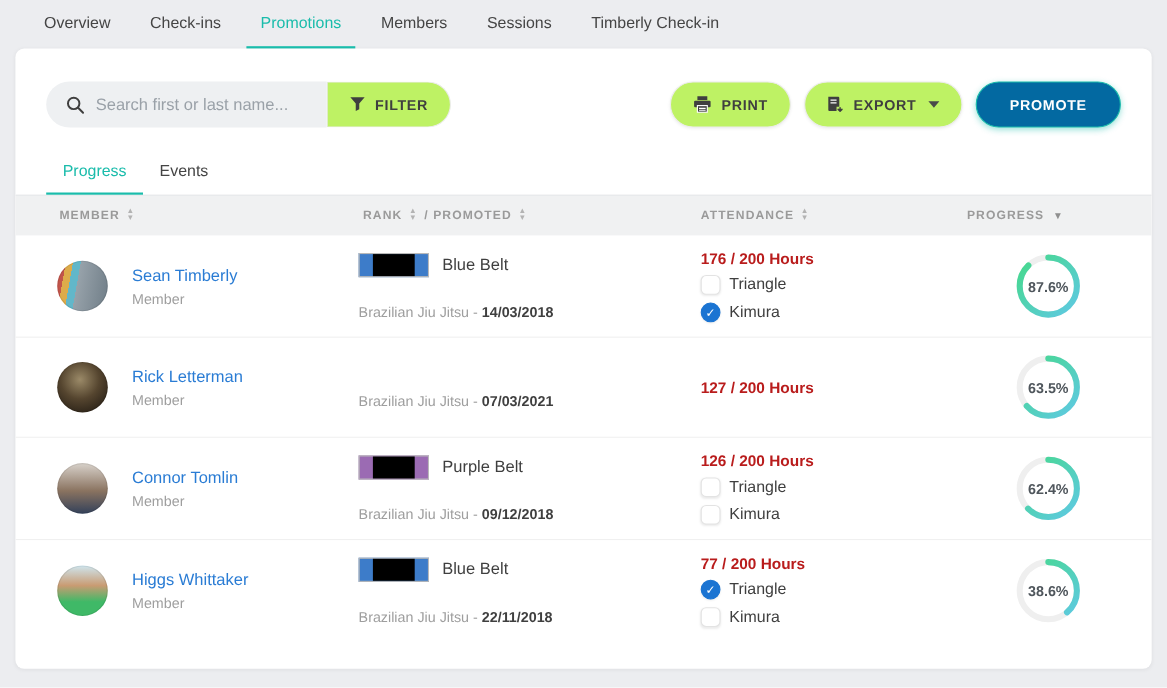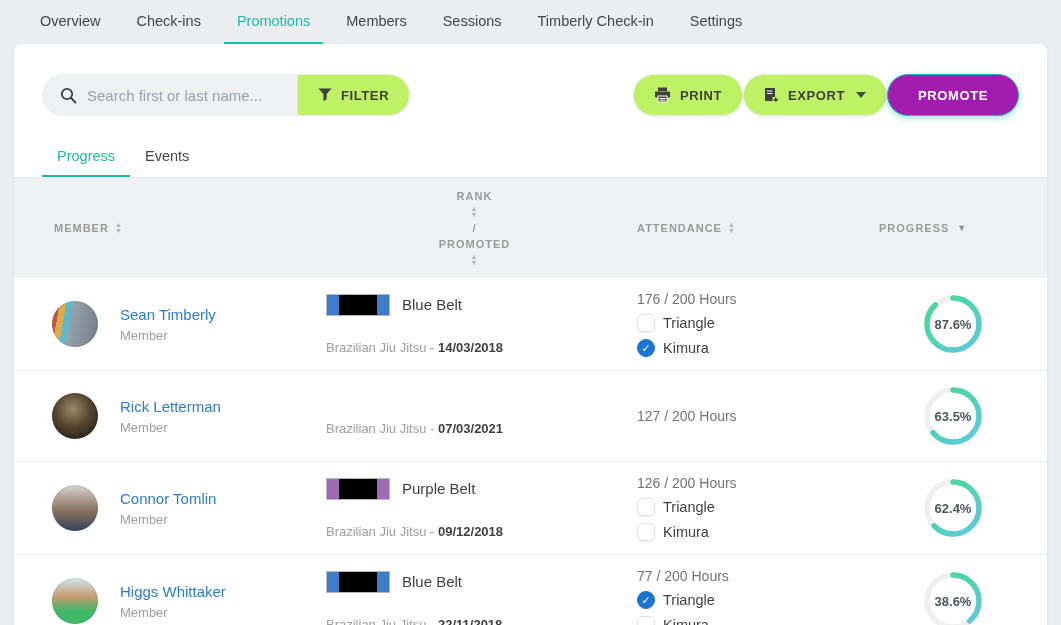--- a/index.html
+++ b/index.html
@@ -36,41 +36,41 @@
     font-family:"Liberation Sans", sans-serif; color:#4a4a4a; width:200px;
   }
   .search-field input::placeholder { color:#9aa1a8; }
   .btn {
     display:flex; align-items:center; gap:9px; height:42px; padding:0 20px;
     background:#bef264; border:1px solid #ececec; border-radius:21px;
     font-size:13px; font-weight:bold; letter-spacing:0.6px; color:#3f3f3f;
     cursor:pointer; box-shadow:0 1px 3px rgba(0,0,0,0.07);
   }
   .filter-btn { border-radius:0 21px 21px 0; border-left:1px solid #e7e7e7; box-shadow:none; }
-  .toolbar-right { display:flex; align-items:center; }
+  .toolbar-right { display:flex; align-items:center; gap:12px; }
   .btn.promote {
-    background:#a21caf; border-color:#1abcab; color:#fff; padding:0 30px;
+    background:#0369a1; border-color:#1abcab; color:#fff; padding:0 30px;
     box-shadow:0 2px 6px rgba(26,188,171,0.45);
   }
   .caret-down { width:0; height:0; border-left:5px solid transparent; border-right:5px solid transparent; border-top:6px solid #4a4a4a; margin-left:2px; }
   
   .subtabs { display:flex; padding-left:28px; margin-top:6px; }
   .subtabs .tab {
     padding:10px 15px 11px 15px; font-size:14.5px; color:#454545; cursor:pointer;
     border-bottom:2px solid transparent;
   }
   .subtabs .tab.active { color:#1abcab; border-bottom-color:#1abcab; }
   
   .thead {
     display:grid; grid-template-columns:302px 303px 240px 1fr;
     background:#f0f1f2; border-top:1px solid #e7e8ea;
     font-size:11px; font-weight:bold; letter-spacing:1px; color:#9a9a9a;
   }
   .thead .th { display:flex; align-items:center; gap:4px; padding:12px 0; }
-  .th.c1 { padding-left:40px; } .th.c2 { padding-left:14px;flex-direction:column; }
+  .th.c1 { padding-left:40px; } .th.c2 { padding-left:14px; }
   .th.c3 { padding-left:18px; } .th.c4 { padding-left:20px; }
   .sort { display:inline-flex; flex-direction:column; line-height:6px; font-size:7px; color:#b3b3b3; margin:0 2px; }
   .sort-desc { font-size:9px; color:#8f8f8f; margin-left:4px; }
   .row {
     display:grid; grid-template-columns:302px 303px 240px 1fr;
     align-items:center; padding:13px 0; min-height:90px;
   }
   .row + .row { border-top:1px solid #f0f0f0; }
   .cell-member { display:flex; align-items:center; gap:22px; padding-left:38px; }
   .avatar {
@@ -82,21 +82,21 @@
   .cell-rank { padding-left:10px; }
   .belt-line { display:flex; align-items:center; gap:12px; }
   .belt {
     width:64px; height:22px; border:1px solid #b9b9b9; display:flex; justify-content:center;
   }
   .belt .bar { width:38px; height:100%; background:#000; }
   .belt-label { font-size:15px; color:#3f3f3f; }
   .program-line { font-size:13px; color:#9e9e9e; margin-top:24px; }
   .program-line b { color:#3f3f3f; }
   .cell-att { padding-left:18px; font-size:14px; }
-  .att-hours { font-weight:normal; color:#737373; }
+  .att-hours { font-weight:bold; color:#b91c1c; }
   .req { display:flex; align-items:center; gap:8px; margin-top:7px; }
   .cb {
     width:18px; height:18px; border-radius:5px; background:#fff;
     border:1px solid #e3e3e3; box-shadow:0 1px 2px rgba(0,0,0,0.08);
     display:flex; align-items:center; justify-content:center;
     font-size:11px; color:#fff; cursor:pointer;
   }
   .cb.checked { background:#1b74d2; border-color:#1b74d2; border-radius:9px; }
   .req-label { font-size:14.5px; color:#3f3f3f; }
   .cell-prog { display:flex; justify-content:center; }
@@ -119,21 +119,20 @@
   </defs>
 </svg>
 
 <nav class="topnav">
     <div class="tab">Overview</div>
     <div class="tab">Check-ins</div>
     <div class="tab active">Promotions</div>
     <div class="tab">Members</div>
     <div class="tab">Sessions</div>
     <div class="tab">Timberly Check-in</div>
-    <div class="tab">Settings</div>
   </nav>
 
 <div class="card">
 
   <div class="toolbar">
     <div class="search-wrap">
       <div class="search-field">
         <span style="display:flex">
           <svg width="17" height="17" viewBox="0 0 17 17">
               <circle cx="7" cy="7" r="5.2" fill="none" stroke="#3f3f3f" stroke-width="1.8"></circle>

